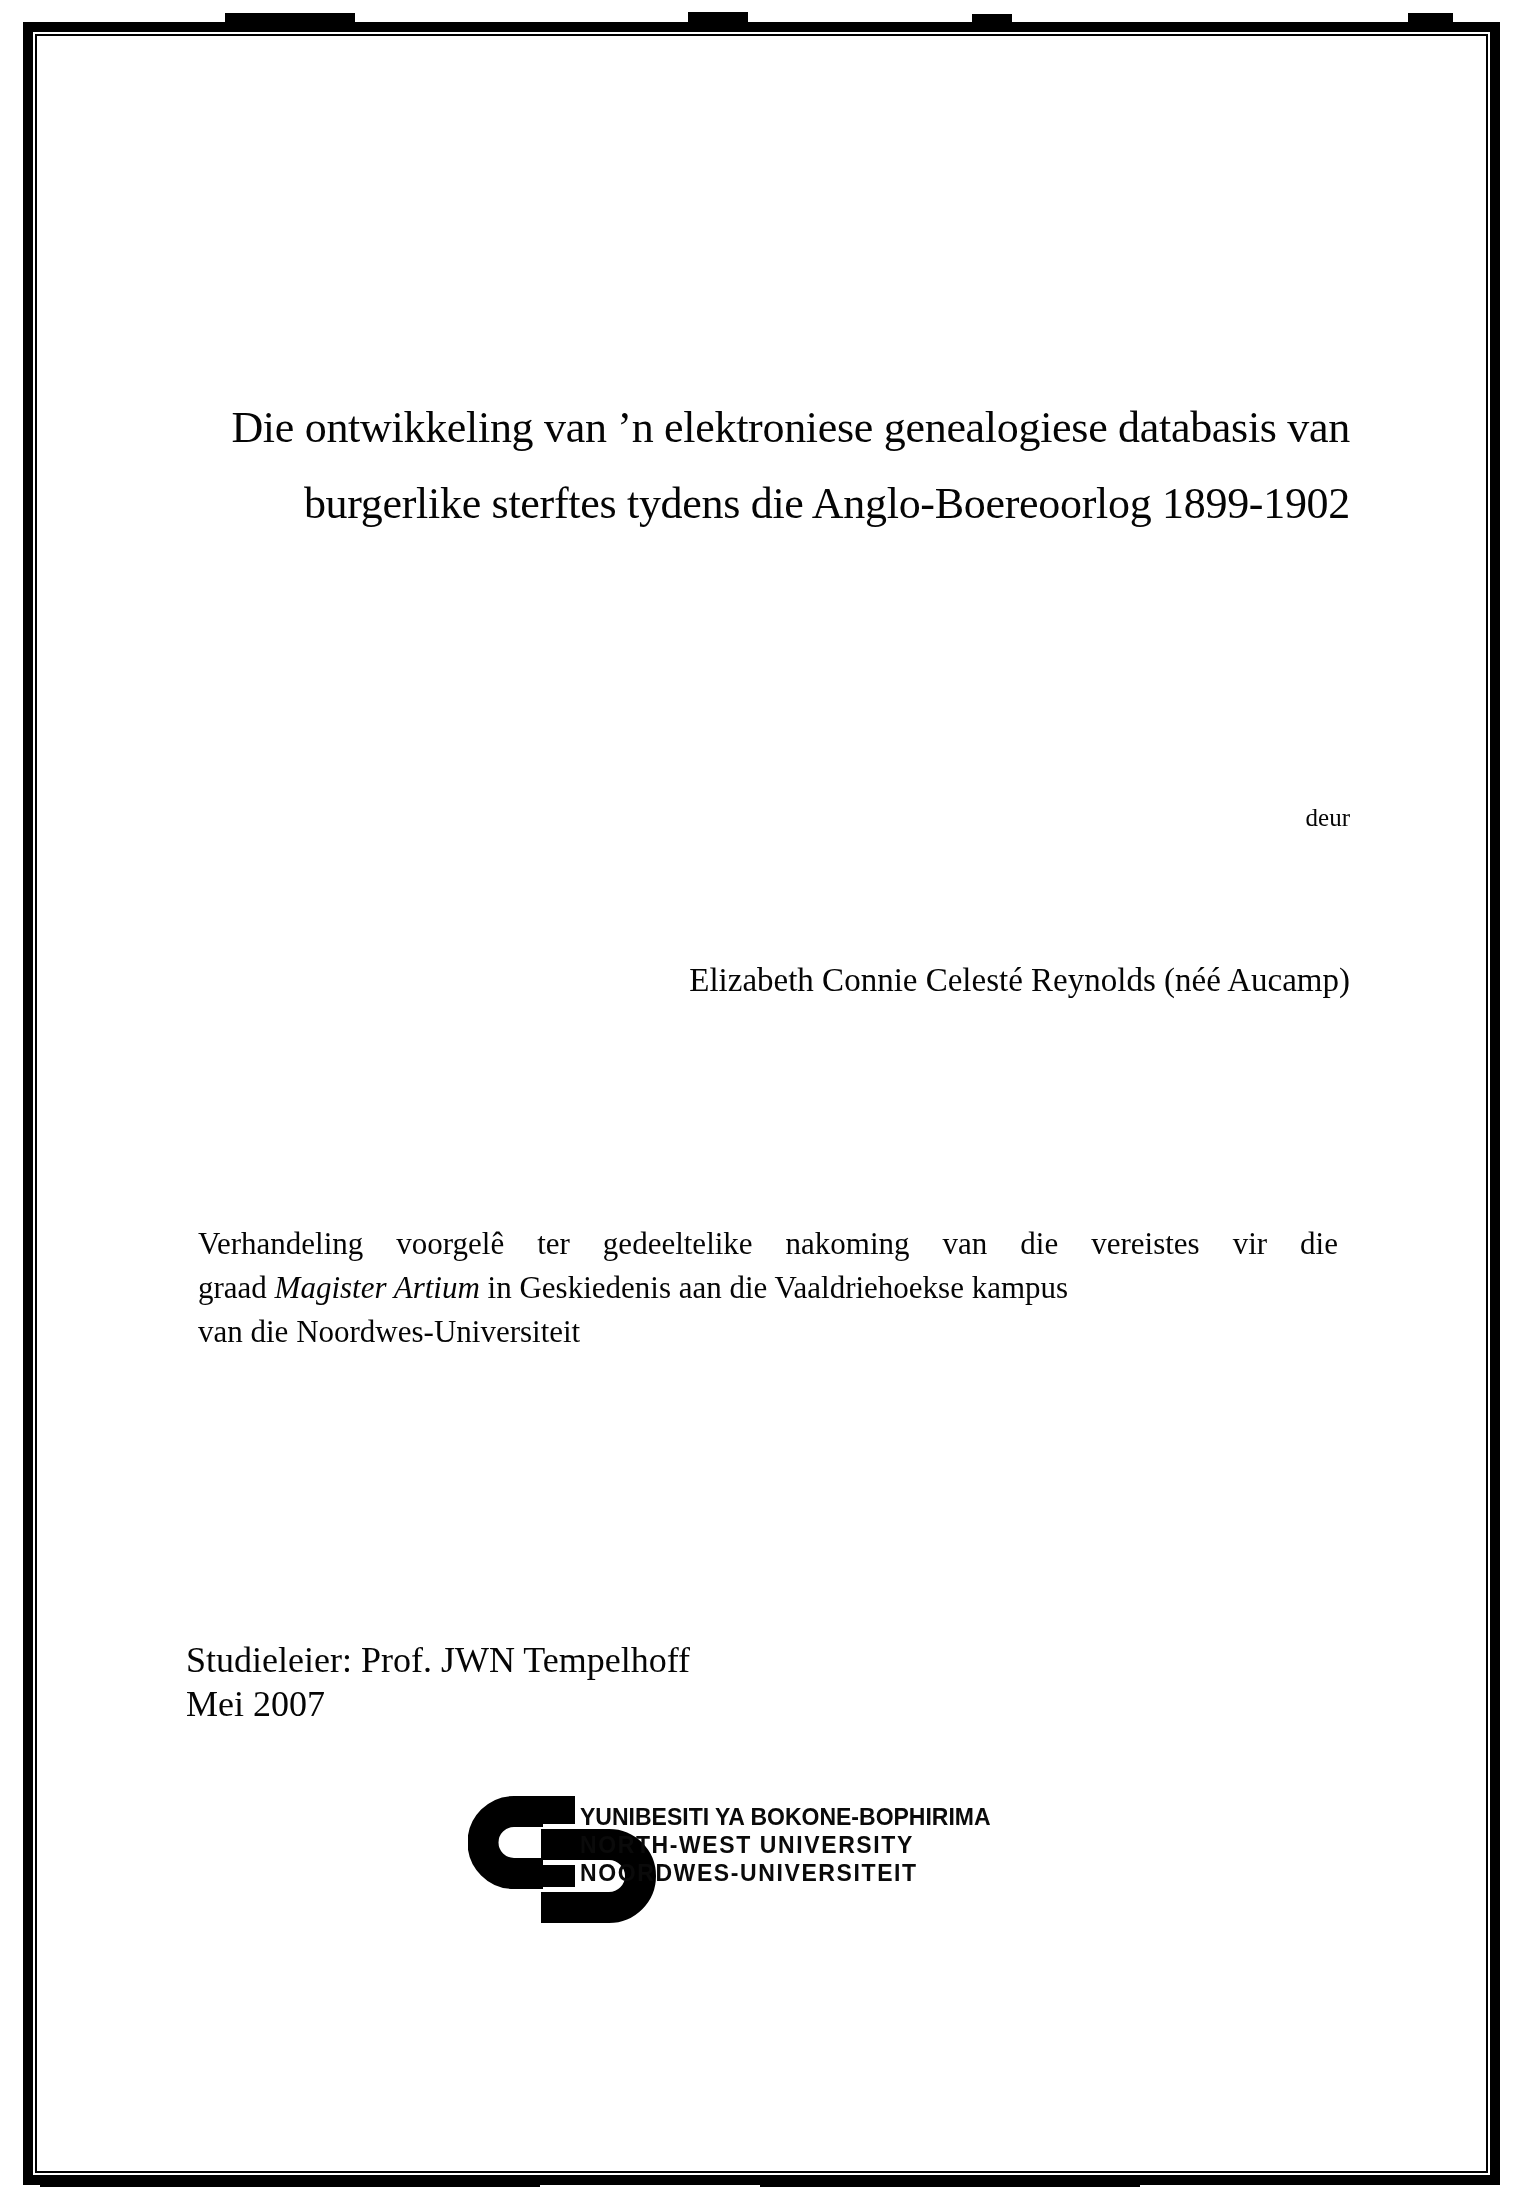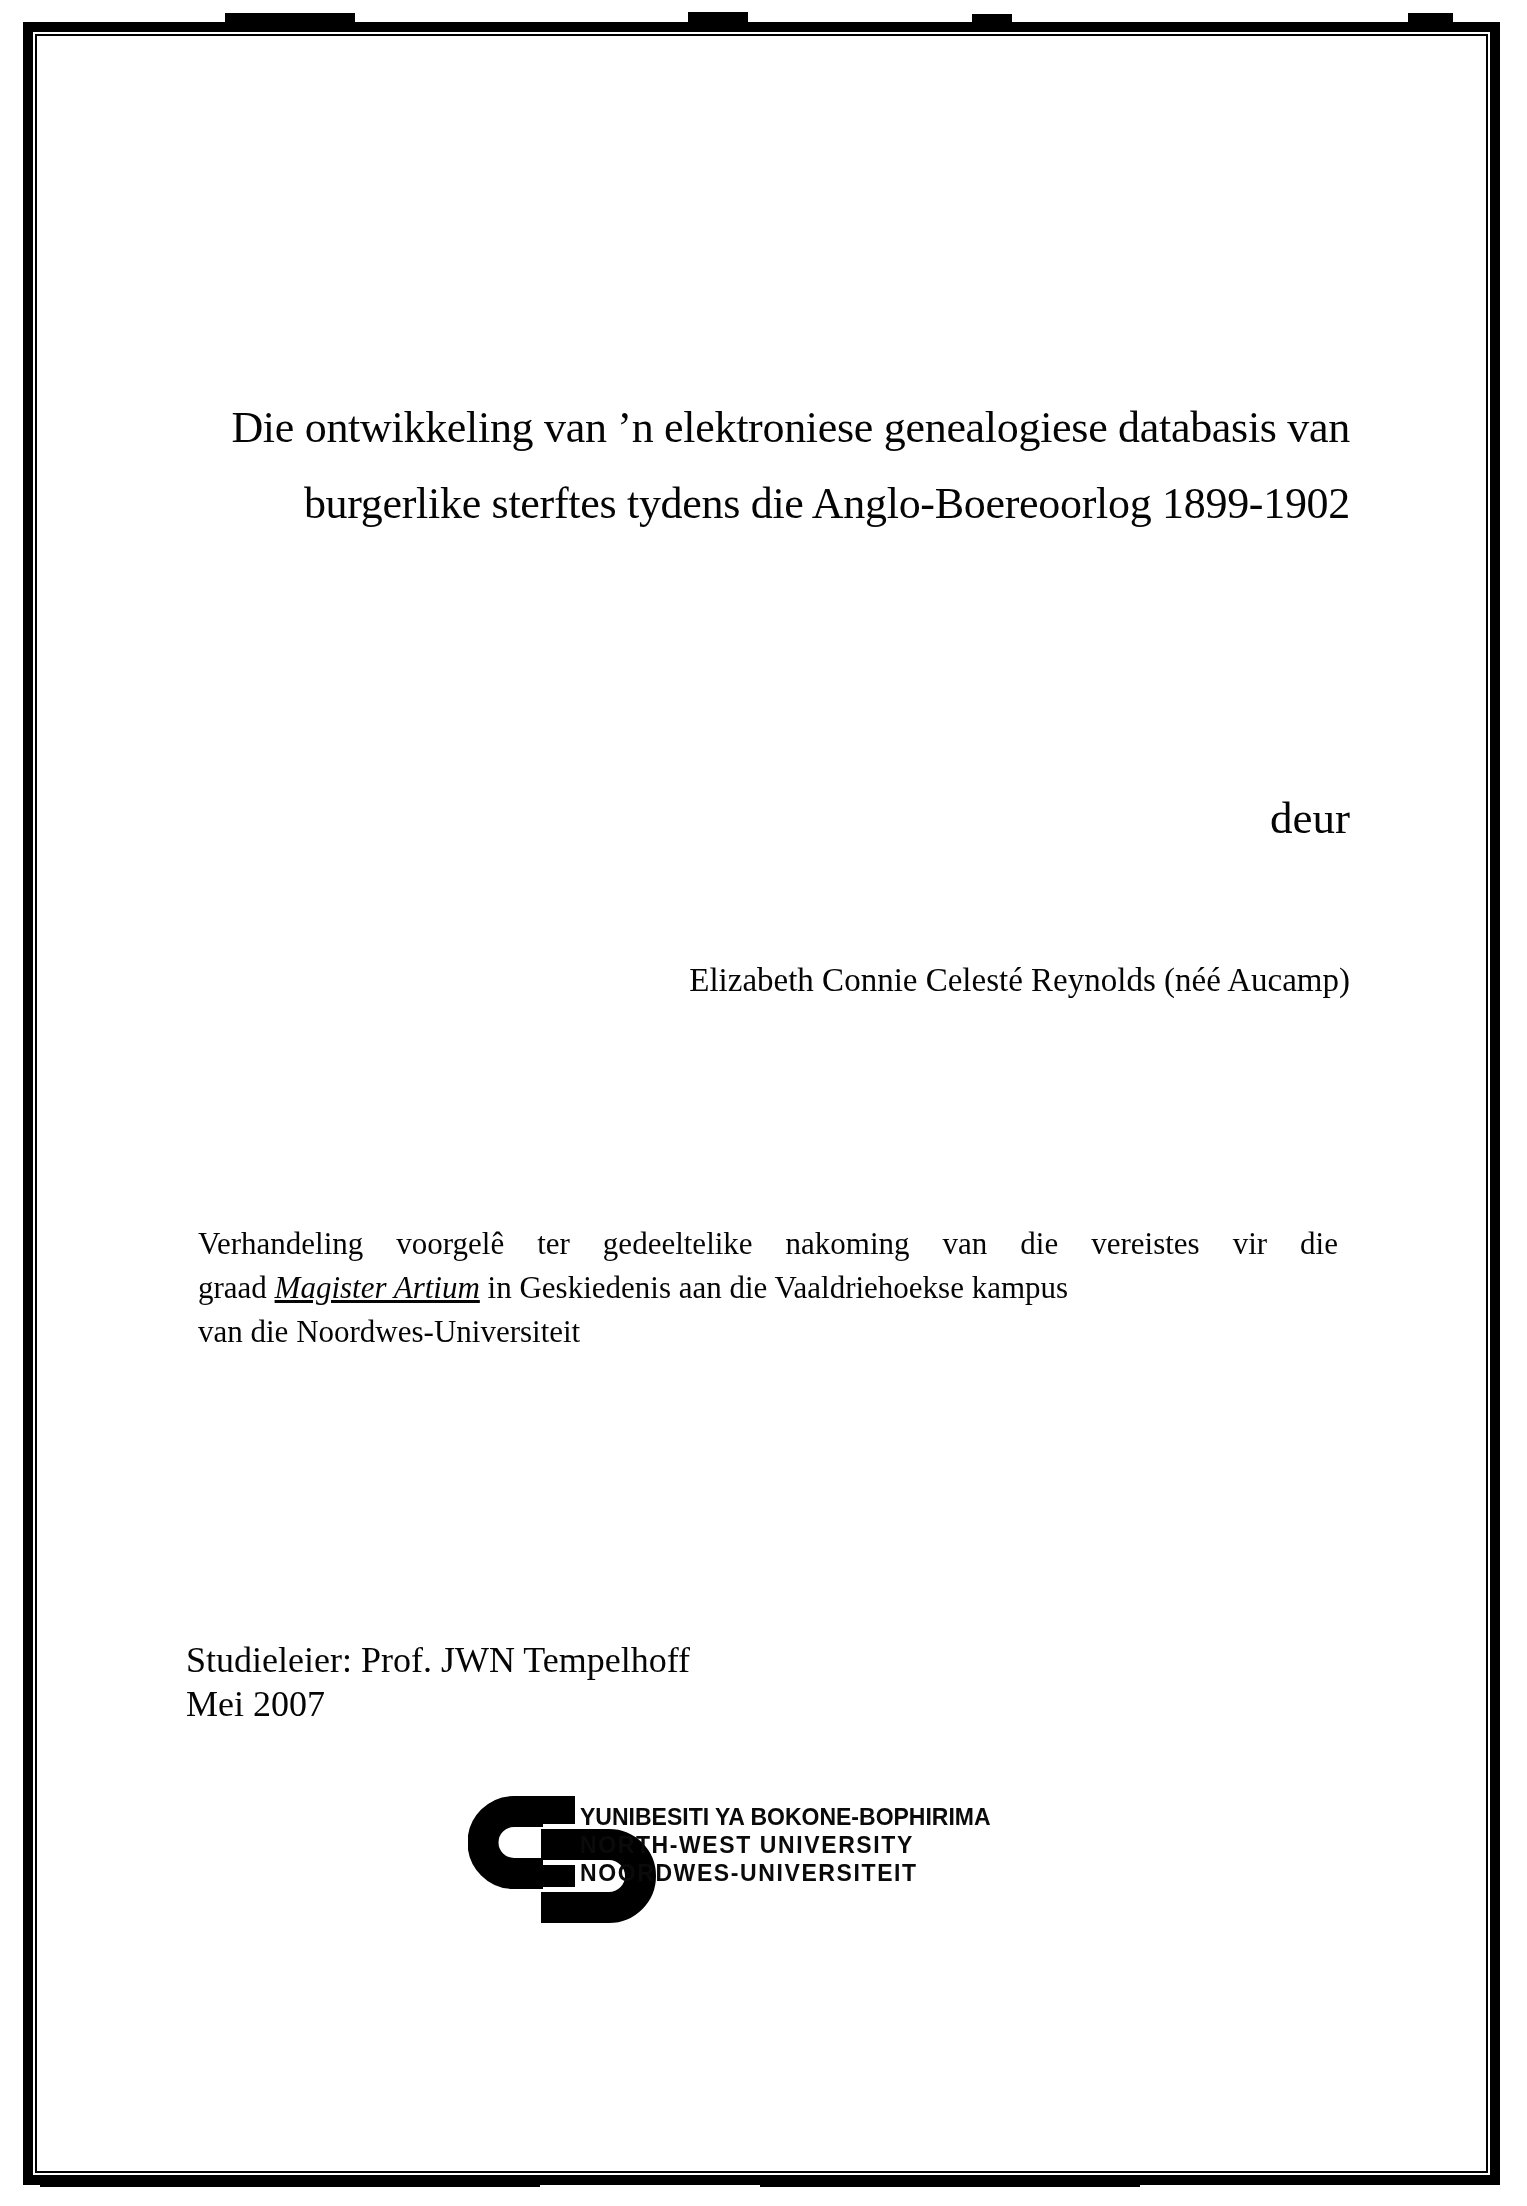--- a/index.html
+++ b/index.html
@@ -52,42 +52,42 @@
   }
   .title-block {
     top: 390px;
     font-size: 44px;
     letter-spacing: -0.3px;
   }
   .title-line { line-height: 76px; }
 
   .byline-block {
     top: 798px;
-    font-size: 45px;
+    font-size: 25px;
     line-height: 40px;
   }
   .author-block {
     top: 958px;
     font-size: 33px;
     line-height: 44px;
   }
   .statement-block {
     position: absolute;
     left: 198px;
     top: 1222px;
     width: 1140px;
     font-size: 31px;
     line-height: 44px;
     text-align: left;
   }
   .justified-line {
     text-align: justify;
     text-align-last: justify;
   }
-  .italic { font-style: italic; text-decoration: underline; }
+  .italic { font-style: italic; }
 
   .supervisor-block {
     position: absolute;
     left: 186px;
     top: 1638px;
     font-size: 36px;
     line-height: 44px;
   }
 
   

